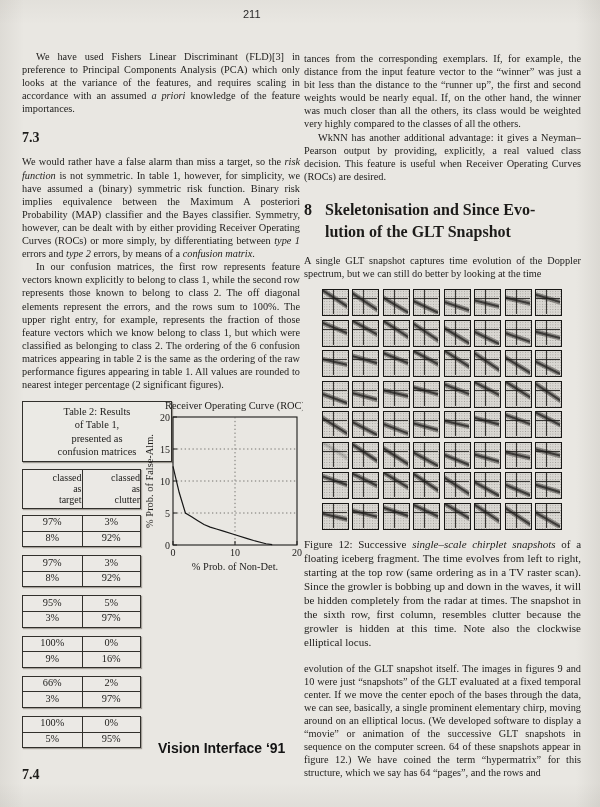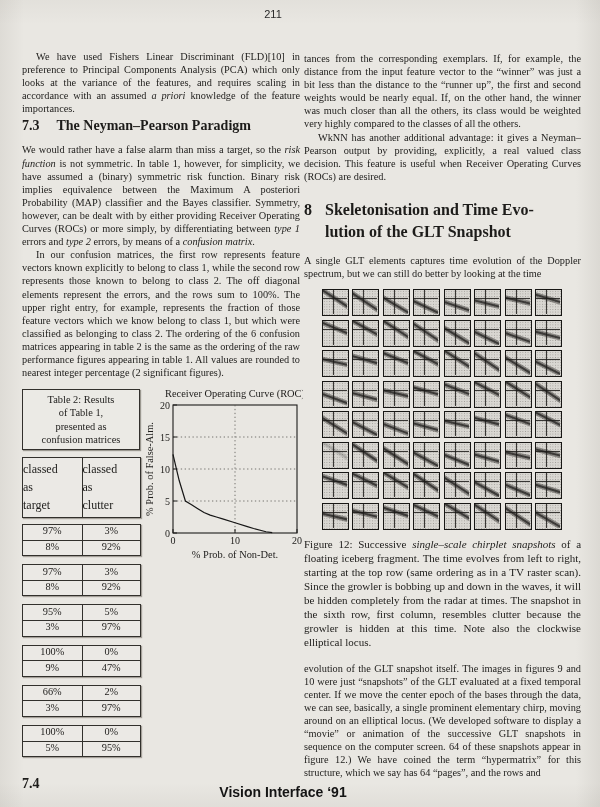--- a/index.html
+++ b/index.html
@@ -5,69 +5,68 @@
   html,body{margin:0;padding:0;}
   body{
     width:600px;height:807px;position:relative;overflow:hidden;
     background:#e9e7e2;
     background-image:
       linear-gradient(90deg, rgba(120,115,105,.10), rgba(0,0,0,0) 4%, rgba(0,0,0,0) 96%, rgba(120,115,105,.12)),
       linear-gradient(180deg, rgba(120,115,105,.06), rgba(0,0,0,0) 3%, rgba(0,0,0,0) 97%, rgba(120,115,105,.08));
     font-family:"Liberation Serif", serif;
     color:#1d1c1a;
   }
-  .pageno{position:absolute;top:8px;left:243px;width:60px;text-align:center;
+  .pageno{position:absolute;top:8px;left:243px;width:60px;text-align:left;
     font-family:"Liberation Sans",sans-serif;font-size:11px;color:#2a2a2a;}
   .col{position:absolute;text-align:justify;font-size:10.3px;line-height:13.1px;}
   #leftcol{left:22px;top:50px;width:278px;}
   #rightcol{left:304px;top:52px;width:277px;}
   p{margin:0;}
   .ind{text-indent:14px;}
   em{font-style:italic;}
-  .h-small{font-size:14px;font-weight:bold;display:flex;gap:17px;margin:2px 0 9px;line-height:17px;text-align:left;}
+  .h-small{font-size:14px;font-weight:bold;display:flex;gap:24px;margin:14px 0 9px;line-height:17px;text-align:left;}
   .h-big{font-size:16px;font-weight:bold;display:flex;gap:13px;margin:16px 0 11px;line-height:22px;text-align:left;}
   .prelines{white-space:pre-line;}
   
   .t2cap{border:1.4px solid #32302c;box-shadow:1px 1px 1px rgba(60,55,45,.45);
-    width:112px;padding:3px 2px;margin:10px 0 7px;text-align:center;text-indent:0;
+    width:112px;padding:3px 18px;margin:10px 0 7px;text-align:center;text-indent:0;
     font-size:10.4px;line-height:13.2px;white-space:pre-line;background:rgba(255,255,255,.12);}
   .tablechart{display:flex;align-items:flex-start;gap:4px;}
   .t2{width:119px;flex:none;}
   .t2h{display:grid;grid-template-columns:1fr 1fr;border:1.5px solid #32302c;
     box-shadow:1px 1px 1px rgba(60,55,45,.4);margin-bottom:6px;background:rgba(255,255,255,.10);}
-  .t2h div{text-align:left;white-space:pre-line;padding:2px 0 3px;font-size:12px;line-height:18px;}
+  .t2h div{text-align:right;white-space:pre-line;padding:2px 0 3px;font-size:10px;line-height:11px;}
   .t2h div + div{border-left:1.2px solid #32302c;}
   .mx{border:1.5px solid #32302c;margin-bottom:8px;box-shadow:1px 1px 1px rgba(60,55,45,.4);background:rgba(255,255,255,.10);}
   .mx .r{display:grid;grid-template-columns:1fr 1fr;}
   .mx .r + .r{border-top:1.2px solid #32302c;}
   .mx .c{text-align:center;padding:0.5px 0 1.5px;font-size:10.3px;line-height:12.6px;}
   .mx .c + .c{border-left:1.2px solid #32302c;}
   
   .chartwrap{margin-top:8px;flex:none;}
   
   .snapgrid{display:grid;grid-template-columns:repeat(8,27px);gap:3.5px;width:242px;margin:9px auto 7px;}
   .tile{width:27px;height:27px;box-sizing:border-box;border:1.6px solid #181715;
     background:#d9d7d2;
     background-image:radial-gradient(rgba(70,66,60,.40) .6px, rgba(0,0,0,0) .8px);
     background-size:2.6px 2.6px;position:relative;overflow:hidden;}
   .tile svg{position:absolute;left:0;top:0;}
   .cap{font-size:11px;line-height:14px;text-align:justify;margin:4px 0 13px;}
-  .footer{position:absolute;top:784px;left:158px;width:250px;text-align:center;
+  .footer{position:absolute;top:740px;left:158px;width:250px;
     font-family:"Liberation Sans",sans-serif;font-weight:bold;font-size:14px;color:#141414;}
 </style>
 </head>
 <body>
 
 <div class="pageno">211</div>
 
 <div id="leftcol" class="col">
-  <p class="ind"><span>We have used Fishers Linear Discriminant (FLD)[10] in preference to Principal Components Analysis (PCA) which only looks at the variance of the features, and requires scaling in accordance with an assumed </span><em>a priori</em><span> knowledge of the feature importances.</span></p>
+  <p class="ind"><span>We have used Fishers Linear Discriminant (FLD)[3] in preference to Principal Components Analysis (PCA) which only looks at the variance of the features, and requires scaling in accordance with an assumed </span><em>a priori</em><span> knowledge of the feature importances.</span></p>
   <div class="h-small">
     <span>7.3</span>
-    <span>The Neyman–Pearson Paradigm</span>
   </div>
   <p><span>We would rather have a false alarm than miss a target, so the </span><em>risk function</em><span> is not symmetric. In table 1, however, for simplicity, we have assumed a (binary) symmetric risk function. Binary risk implies equivalence between the Maximum A posteriori Probability (MAP) classifier and the Bayes classifier. Symmetry, however, can be dealt with by either providing Receiver Operating Curves (ROCs) or more simply, by differentiating between </span><em>type 1</em><span> errors and </span><em>type 2</em><span> errors, by means of a </span><em>confusion matrix</em><span>.</span></p>
   <p class="ind">In our confusion matrices, the first row represents feature vectors known explicitly to belong to class 1, while the second row represents those known to belong to class 2. The off diagonal elements represent the errors, and the rows sum to 100%. The upper right entry, for example, represents the fraction of those feature vectors which we know belong to class 1, but which were classified as belonging to class 2. The ordering of the 6 confusion matrices appearing in table 2 is the same as the ordering of the raw performance figures appearing in table 1. All values are rounded to nearest integer percentage (2 significant figures).</p>
 
   <div class="tablechart">
     <div class="t2">
       <div class="t2cap">Table 2: Results
 of Table 1,
 presented as
 confusion matrices</div>
@@ -110,21 +109,21 @@
               <div class="c">97%</div>
             </div>
           </div>
           <div class="mx">
             <div class="r">
               <div class="c">100%</div>
               <div class="c">0%</div>
             </div>
             <div class="r">
               <div class="c">9%</div>
-              <div class="c">47%</div>
+              <div class="c">16%</div>
             </div>
           </div>
           <div class="mx">
             <div class="r">
               <div class="c">66%</div>
               <div class="c">2%</div>
             </div>
             <div class="r">
               <div class="c">3%</div>
               <div class="c">97%</div>
@@ -178,24 +177,24 @@
     <span>Weighted k–Nearest Neighbours</span>
   </div>
   <p>Finally, we propose a variant of kNN, Weighted k–Nearest Neighbours (WkNN), where we take a weighted average of the class decisions for each of, say, k, nearest neighbours. By using a decaying weighting function, we apply more confidence to the nearest neighbour than the second nearest, and more to the second than to the third, and so on. The weights were set inversely proportional to the Euclidean dis-</p>
 </div>
 
 <div id="rightcol" class="col">
   <p>tances from the corresponding exemplars. If, for example, the distance from the input feature vector to the “winner” was just a bit less than the distance to the “runner up”, the first and second weights would be nearly equal. If, on the other hand, the winner was much closer than all the others, its class would be weighted very highly compared to the classes of all the others.</p>
   <p class="ind">WkNN has another additional advantage: it gives a Neyman–Pearson output by providing, explicitly, a real valued class decision. This feature is useful when Receiver Operating Curves (ROCs) are desired.</p>
   <div class="h-big">
     <span>8</span>
-    <span class="prelines">Skeletonisation and Time Evo-
+    <span class="prelines">Skeletonisation and Since Evo-
 lution of the GLT Snapshot</span>
   </div>
-  <p>A single GLT elements captures time evolution of the Doppler spectrum, but we can still do better by looking at the time</p>
+  <p>A single GLT snapshot captures time evolution of the Doppler spectrum, but we can still do better by looking at the time</p>
 
   <div class="snapgrid" id="snapgrid">
       <div class="tile">
         <svg width="24" height="24">
           <line x1="-2.5" y1="-1.1009719782557958" x2="37.5" y2="25.100971978255796" stroke="#1c1b19" stroke-width="5" stroke-opacity="0.42"></line>
           <line x1="-2.5" y1="-1.1009719782557958" x2="37.5" y2="25.100971978255796" stroke="#1c1b19" stroke-width="2" stroke-opacity="0.7"></line>
           <line x1="10.5" y1="0" x2="10.5" y2="24" stroke="#1c1b19" stroke-width="1.1" stroke-opacity="0.85"></line>
           <line x1="0" y1="8.5" x2="24" y2="8.5" stroke="#1c1b19" stroke-width="1.1" stroke-opacity="0.85"></line>
         </svg>
       </div>

